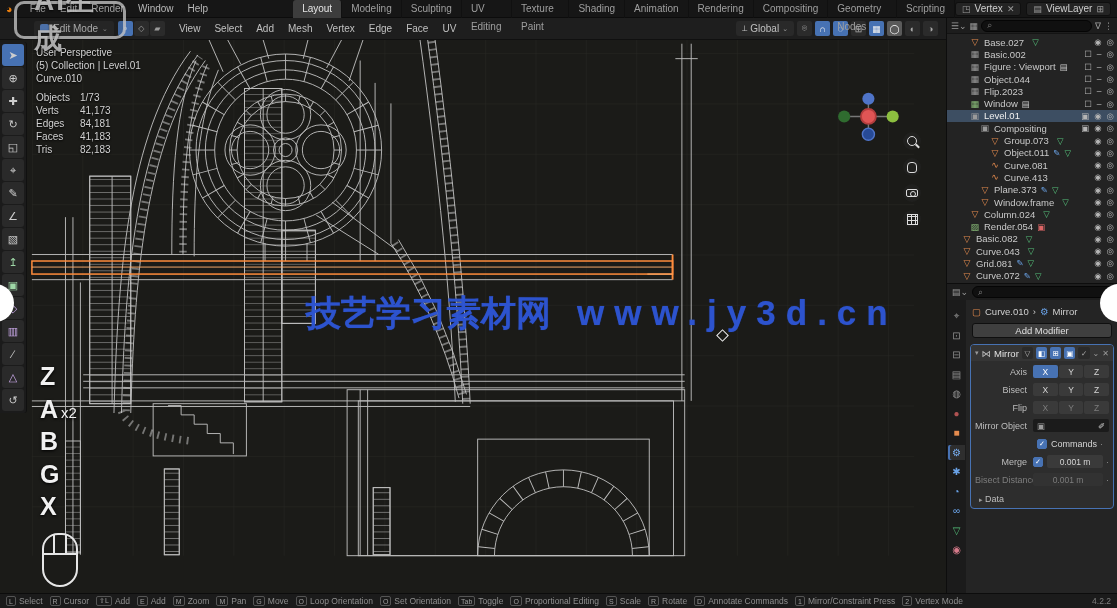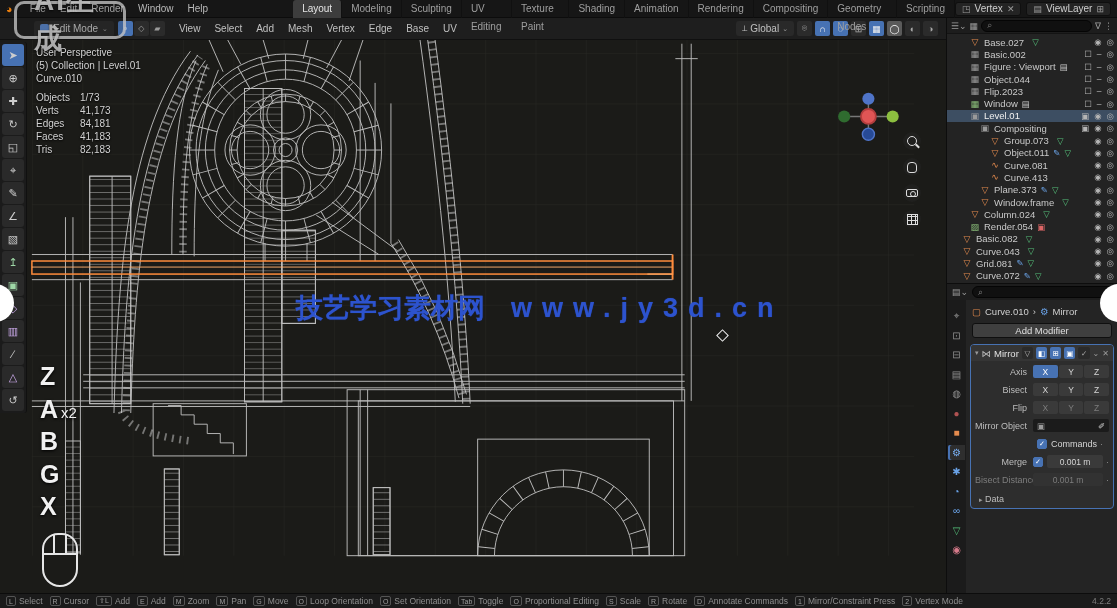--- a/index.html
+++ b/index.html
@@ -76,22 +76,22 @@
     background:#ddd; transform:rotate(45deg); }
   .handico { width:10px; height:11px; border:1.6px solid #ddd; border-radius:4px 4px 3px 3px; }
   .camico { width:12px; height:8px; border:1.5px solid #ddd; border-radius:2px; position:relative; }
   .camico::after { content:""; position:absolute; left:3px; top:1px; width:4px; height:4px;
     border:1px solid #ddd; border-radius:50%; }
   .gridico { width:11px; height:11px; border:1px solid #ddd;
     background:repeating-linear-gradient(0deg,transparent 0 3px,#ddd 3px 4px),
                repeating-linear-gradient(90deg,transparent 0 3px,#ddd 3px 4px); }
 
   
-  #watermark { position:absolute; left:296px; top:250px; z-index:4; white-space:nowrap;
-    font-size:27px; font-weight:700; color:rgba(45,84,210,.95); text-shadow:0 0 1px rgba(45,84,210,.6); }
+  #watermark { position:absolute; left:306px; top:250px; z-index:4; white-space:nowrap;
+    font-size:35px; font-weight:700; color:rgba(45,84,210,.95); text-shadow:0 0 1px rgba(45,84,210,.6); }
   #watermark .url { letter-spacing:10px; margin-left:26px; font-weight:700; }
   #vp-cursor { position:absolute; left:718px; top:291px; width:9px; height:9px;
     border:1.5px solid #f0f0f0; transform:rotate(45deg); z-index:4; }
 
   
   #right-panel { position:absolute; left:946px; top:18px; width:171px; height:575px;
     background:#232323; border-left:1px solid #0d0d0d; z-index:5; }
   #outliner-header { height:16px; background:#1d1d1d; display:flex; align-items:center;
     gap:3px; padding:0 4px; border-bottom:1px solid #141414; }
   .search { flex:1; height:12px; background:#101010; border:1px solid #050505; border-radius:7px;
@@ -221,21 +221,21 @@
         <span class="selmode">▰</span>
       </span>
     <div id="vp-menus">
 
     <span class="menu-item">View</span>
         <span class="menu-item">Select</span>
         <span class="menu-item">Add</span>
         <span class="menu-item">Mesh</span>
         <span class="menu-item">Vertex</span>
         <span class="menu-item">Edge</span>
-        <span class="menu-item">Base</span>
+        <span class="menu-item">Face</span>
         <span class="menu-item">UV</span>
       </div>
     <div id="vp-right">
       <span id="orient-box">
         <span style="font-size:8px">⟂</span>
         <span>Global</span>
         <span style="font-size:7px;color:#9a9a9a">⌄</span>
       </span>
       <span style="display:flex;gap:3px">
 

